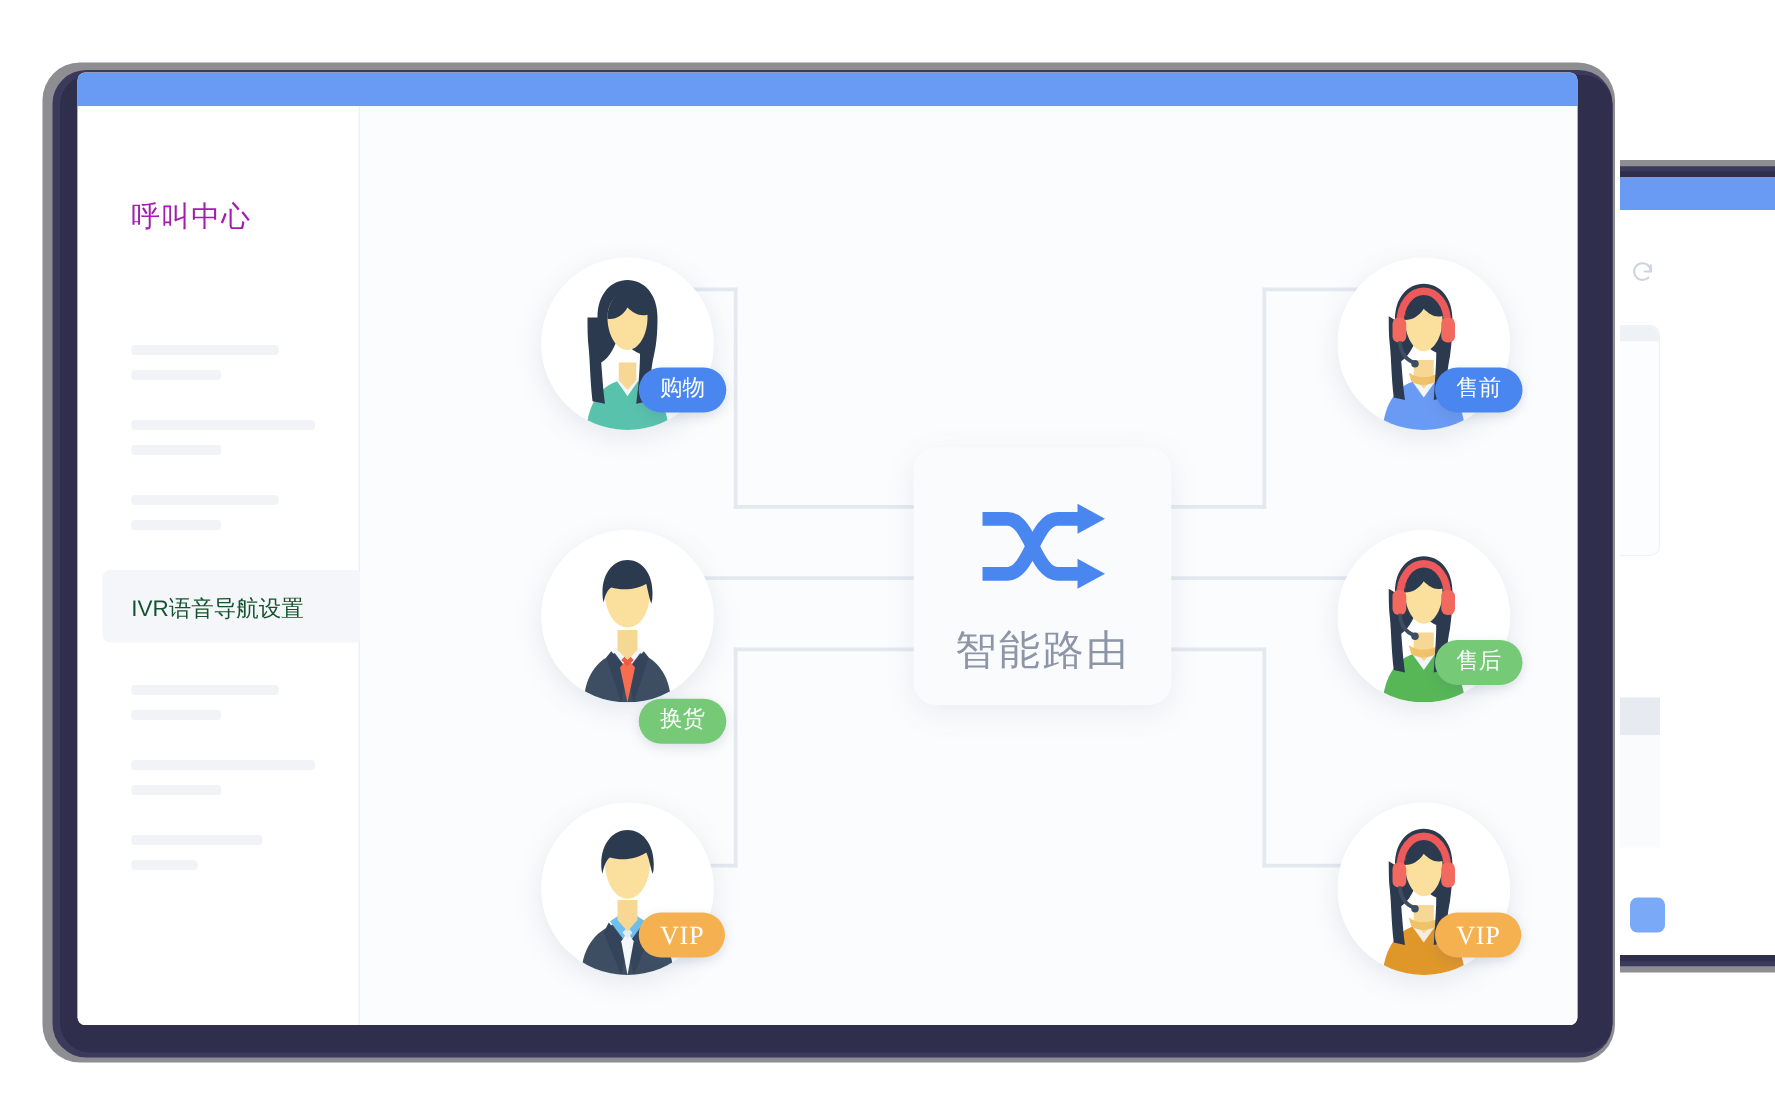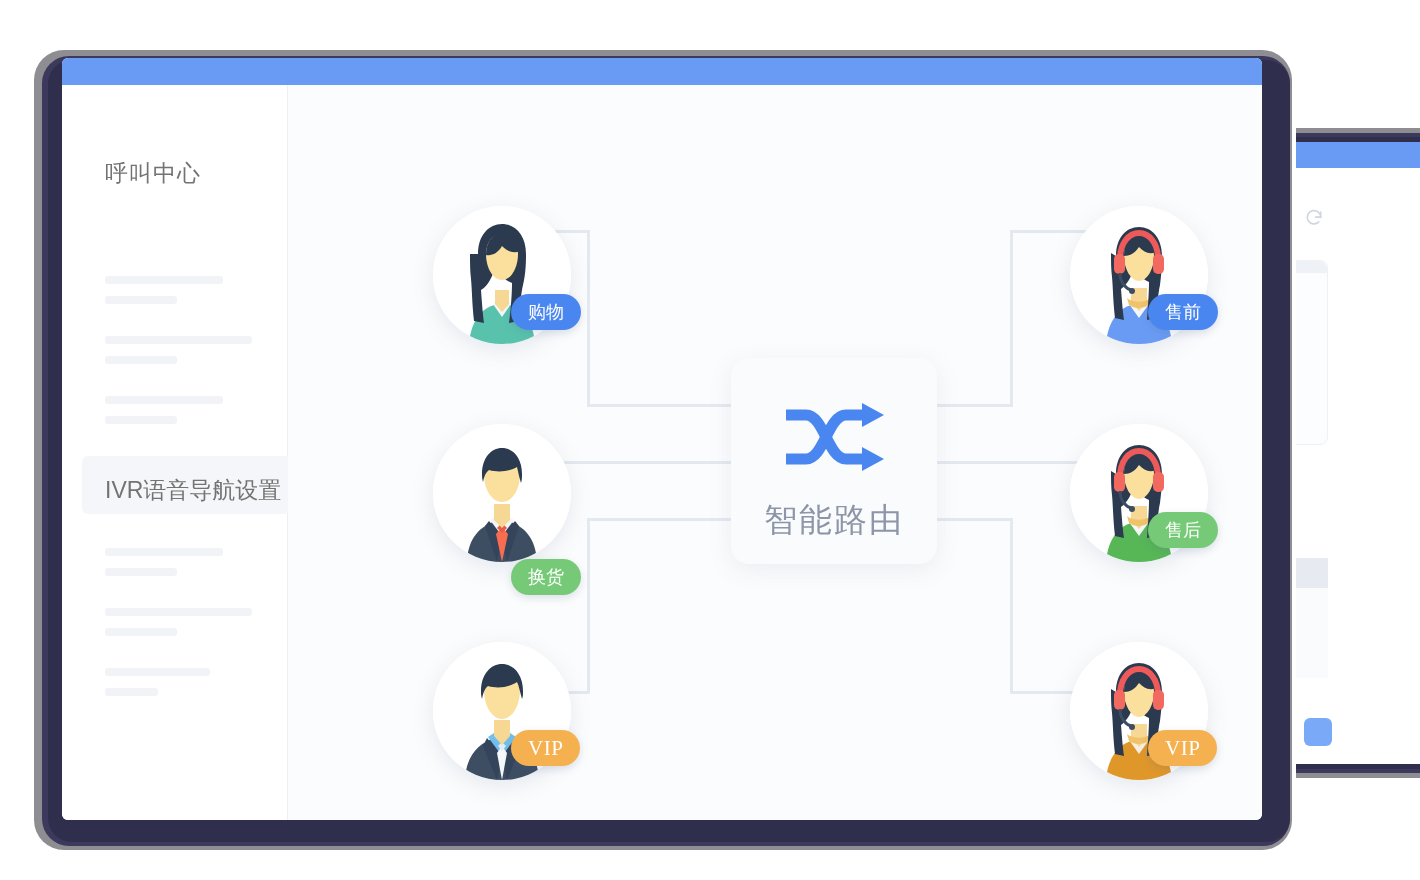--- a/index.html
+++ b/index.html
@@ -108,31 +108,31 @@
     background: #6a9bf4;
   }
 
   
   .sidebar {
     position: absolute; left: 0; top: 27px; width: 226px; bottom: 0;
     background: #ffffff; border-right: 1px solid #edeff3;
   }
   .sidebar-title {
     position: absolute; left: 43px; top: 73px;
-    font-size: 23px; color: #737373; letter-spacing: 1px;
+    font-size: 23px; color: #a21caf; letter-spacing: 1px;
     white-space: nowrap;
   }
   .skel { position: absolute; background: #f1f3f6; border-radius: 3px; }
   .sidebar-item-active {
     position: absolute; left: 20px; width: 208px; height: 58px;
     background: #f5f6f9; border-radius: 6px;
   }
   .sidebar-item-active-label {
     position: absolute; left: 43px; top: 58px;
-    font-size: 23px; color: #737373; white-space: nowrap;
+    font-size: 18px; color: #14532d; white-space: nowrap;
   }
 
   
   .canvas {
     position: absolute; left: 226px; top: 27px; right: 0; bottom: 0;
     background: #fbfcfd;
   }
 
   
   .ln { position: absolute; background: #e4e9f0; }
@@ -149,20 +149,21 @@
   .node .clip {
     position: absolute; inset: 0; border-radius: 50%; overflow: hidden;
   }
   .node svg { display: block; width: 138px; height: 138px; }
   .badge {
     position: absolute; left: 78px; top: 88px;
     height: 36px; padding: 0 17px;
     border-radius: 18px; color: #ffffff;
     font-size: 18px; line-height: 36px; white-space: nowrap;
     box-shadow: 0 3px 9px rgba(80,100,140,0.18);
+    font-family: Liberation Mono, monospace;
   }
   .badge.vip { font-family: "Liberation Serif", "DejaVu Serif", serif; font-size: 21px; letter-spacing: .5px; }
 
   
   .hub {
     position: absolute; left: 443px; top: 273px;
     width: 206px; height: 206px;
     background: #fafbfc; border-radius: 18px;
     box-shadow: 0 6px 24px rgba(90,110,150,0.10);
     text-align: center;

